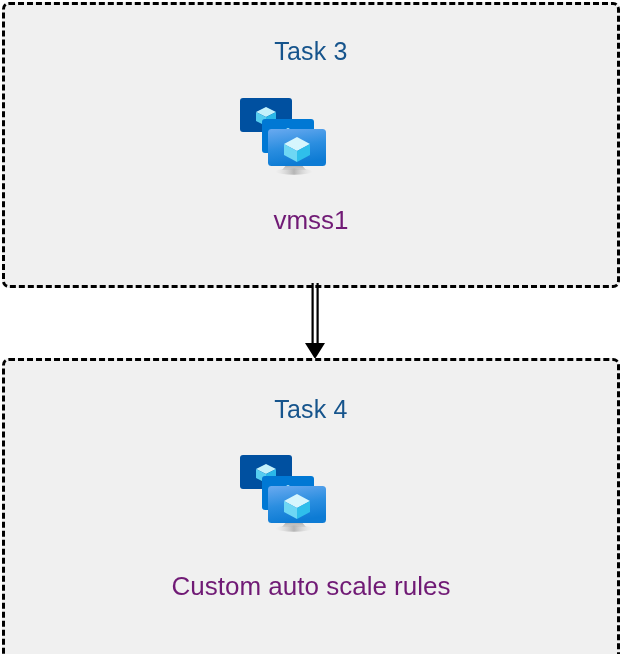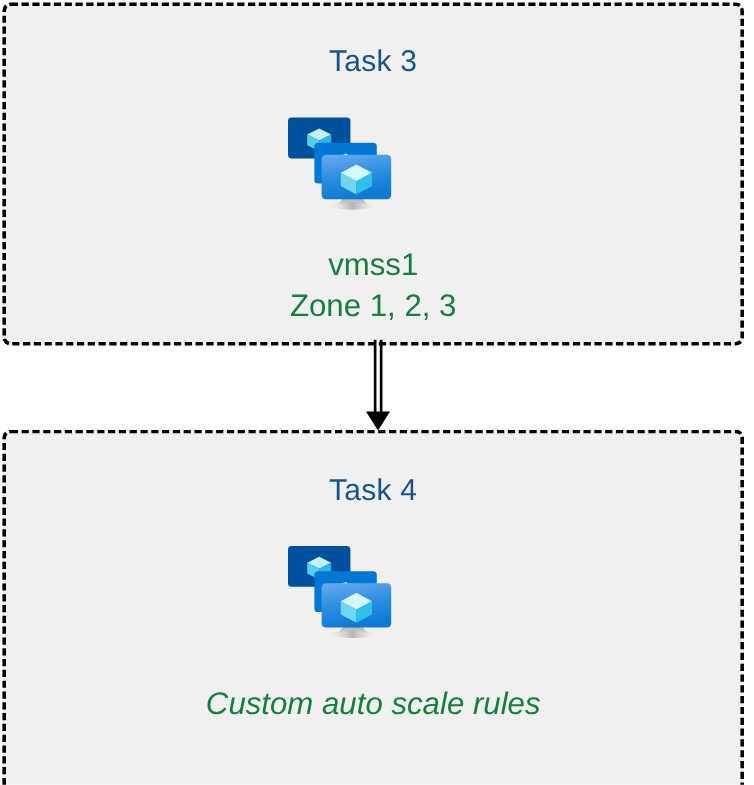--- a/index.html
+++ b/index.html
@@ -68,29 +68,29 @@
   #box-task3 .vmss-icon { left: 233px; top: 89px; }
   #box-task4 .vmss-icon { left: 233px; top: 90px; }
   .vmss-icon svg { display: block; width: 108px; height: 94px; }
 
   
   .caption {
     position: absolute;
     left: 0;
     width: 100%;
     text-align: center;
-    color: #15803d;
+    color: #701a75;
     font-size: 26px;
     font-weight: 400;
     line-height: 34px;
     white-space: nowrap;
   }
   #box-task3 .caption { top: 198px; }
   #box-task4 .caption { top: 566px; }
-  #box-task4 .caption { top: 208px; font-style: italic; }
+  #box-task4 .caption { top: 208px; }
   .caption-line { display: block; }
 
   
   #connector {
     position: absolute;
     left: 296px;
     top: 283px;
     width: 38px;
     height: 78px;
   }
@@ -147,21 +147,20 @@
           <g>
             <polygon points="59,43 72,50 59,57 46,50" fill="#d6f6fd"></polygon>
             <polygon points="46,50 59,57 59,68 46,61" fill="#6ed7f4"></polygon>
             <polygon points="72,50 72,61 59,68 59,57" fill="#2fbfeb"></polygon>
           </g>
         </svg>
       </div>
 
       <div class="caption">
         <span class="caption-line">vmss1</span>
-        <span class="caption-line">Zone 1, 2, 3</span>
       </div>
 
     </div>
   </div>
 
   <div id="connector">
     <svg viewBox="0 0 38 78" xmlns="http://www.w3.org/2000/svg">
 
       <rect x="15.5" y="0" width="2.2" height="62" fill="#000000"></rect>
       <rect x="20.5" y="0" width="2.2" height="62" fill="#000000"></rect>

